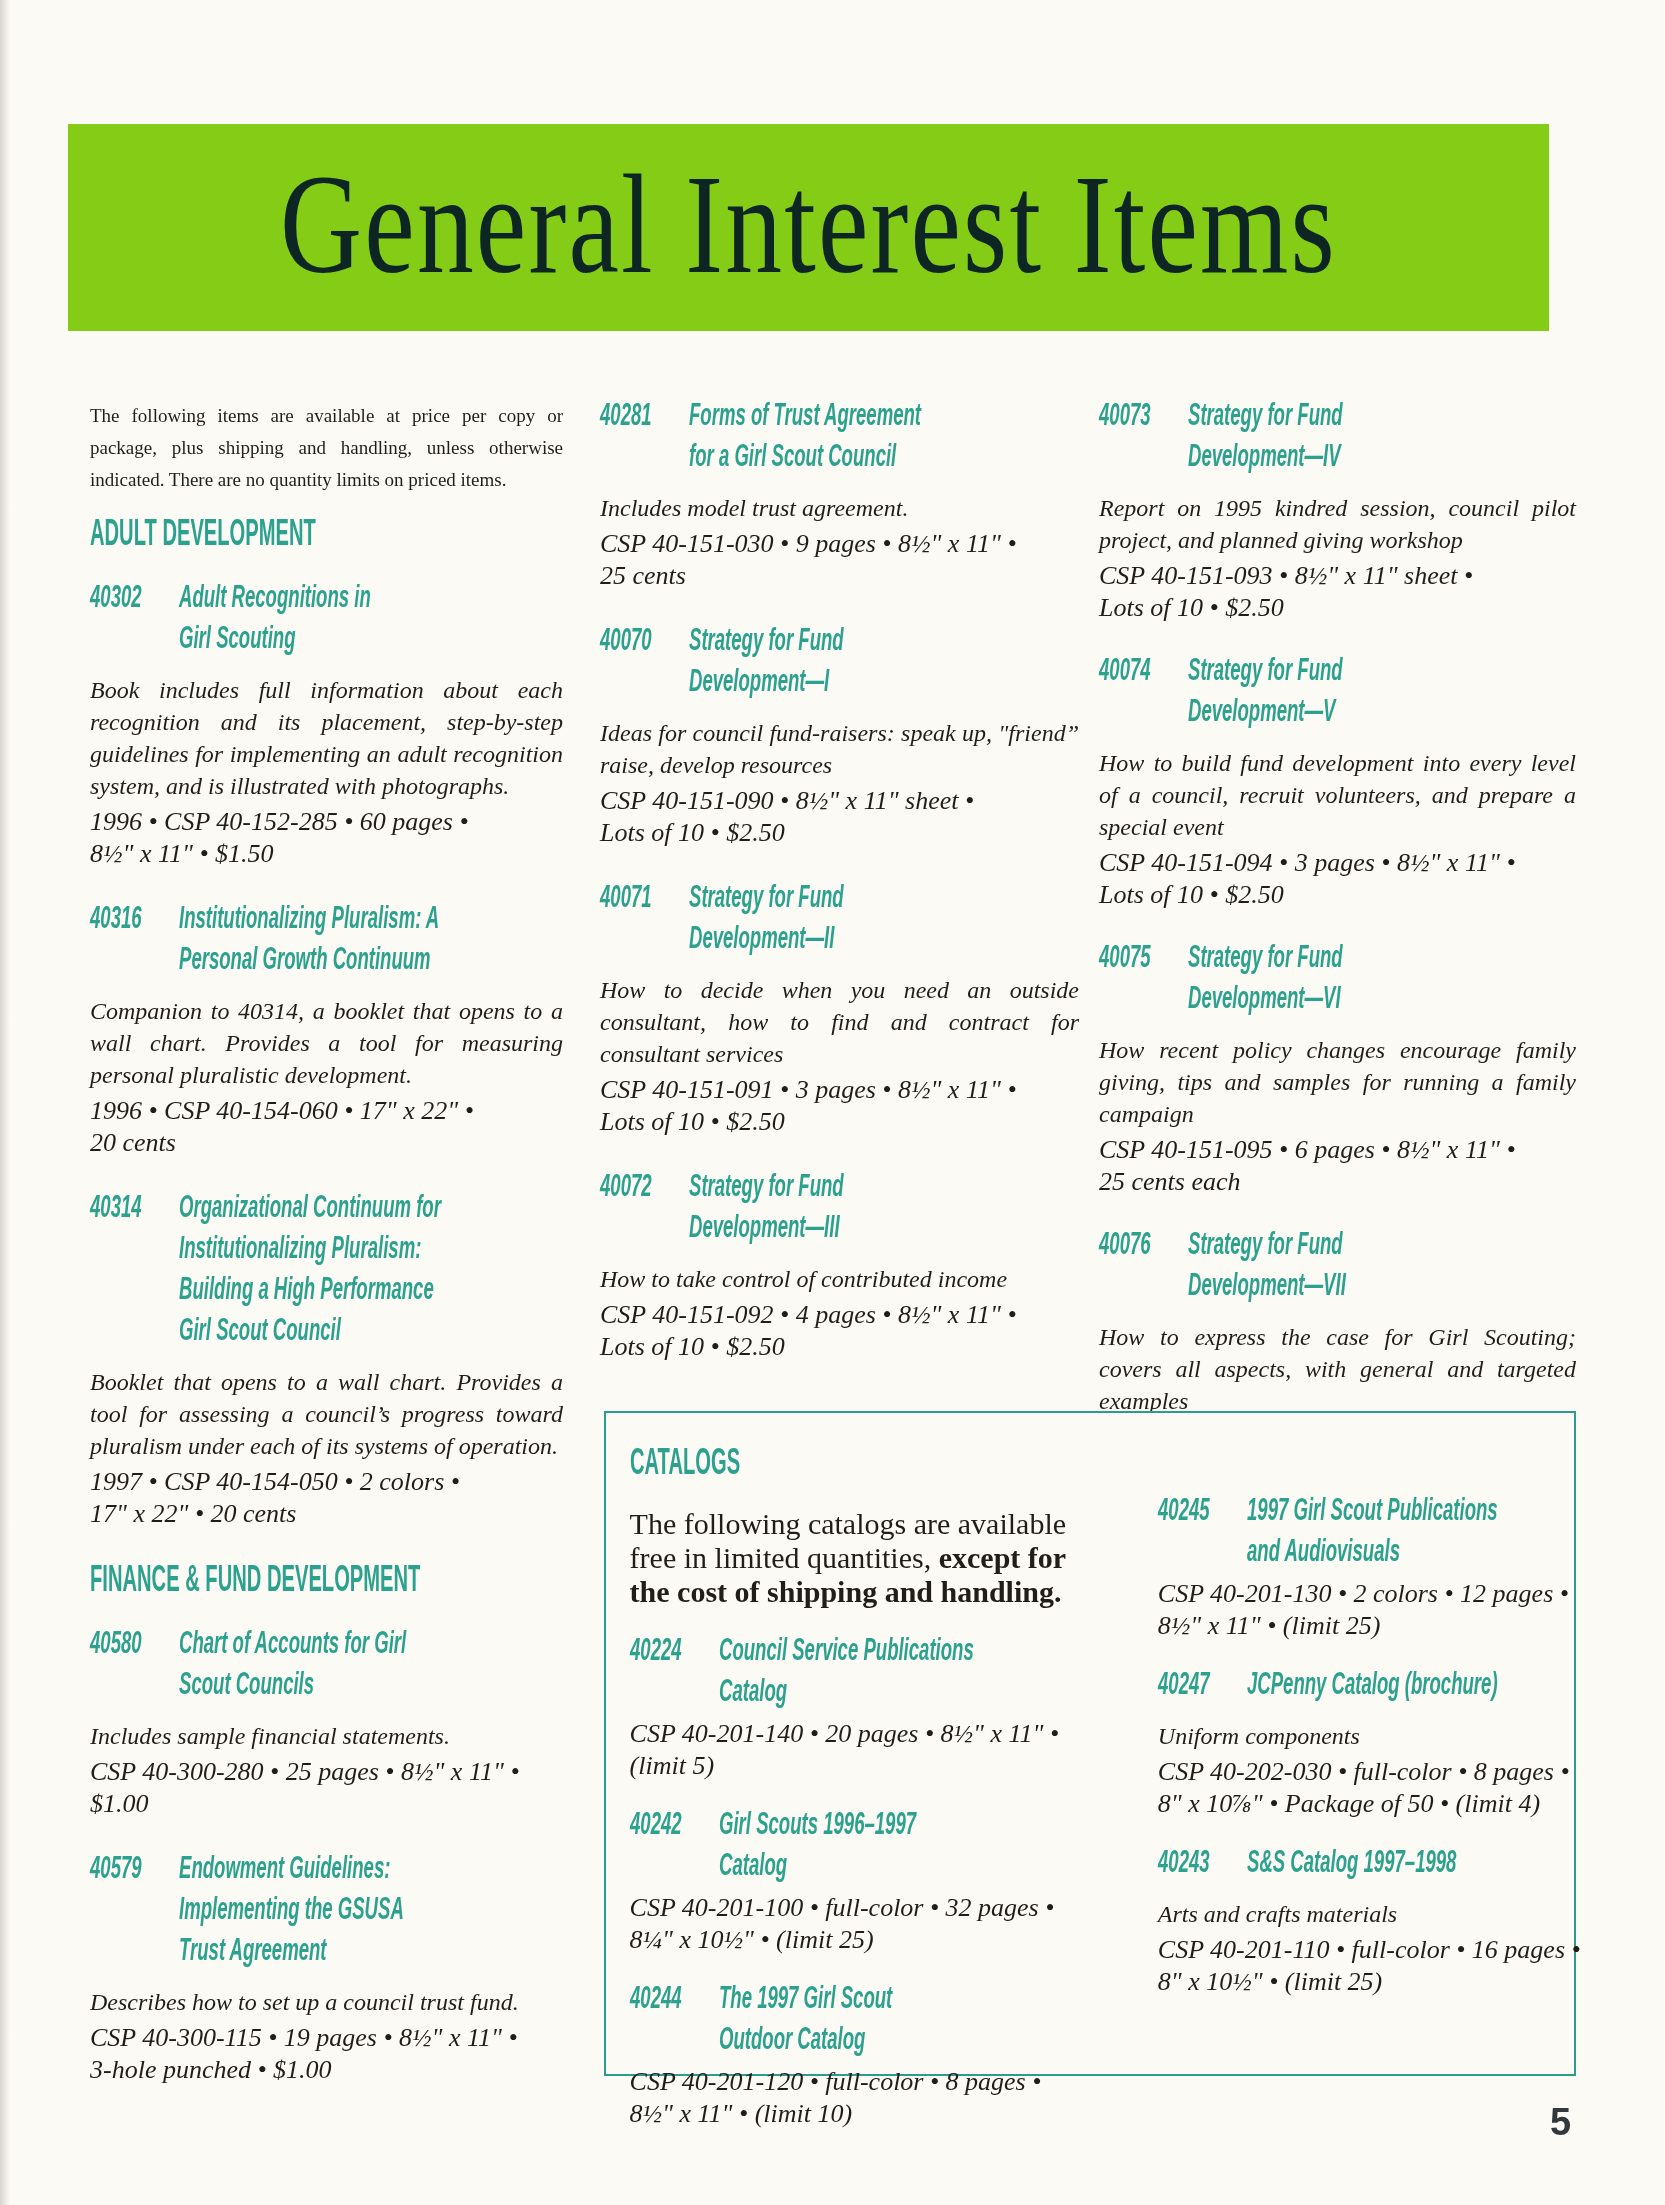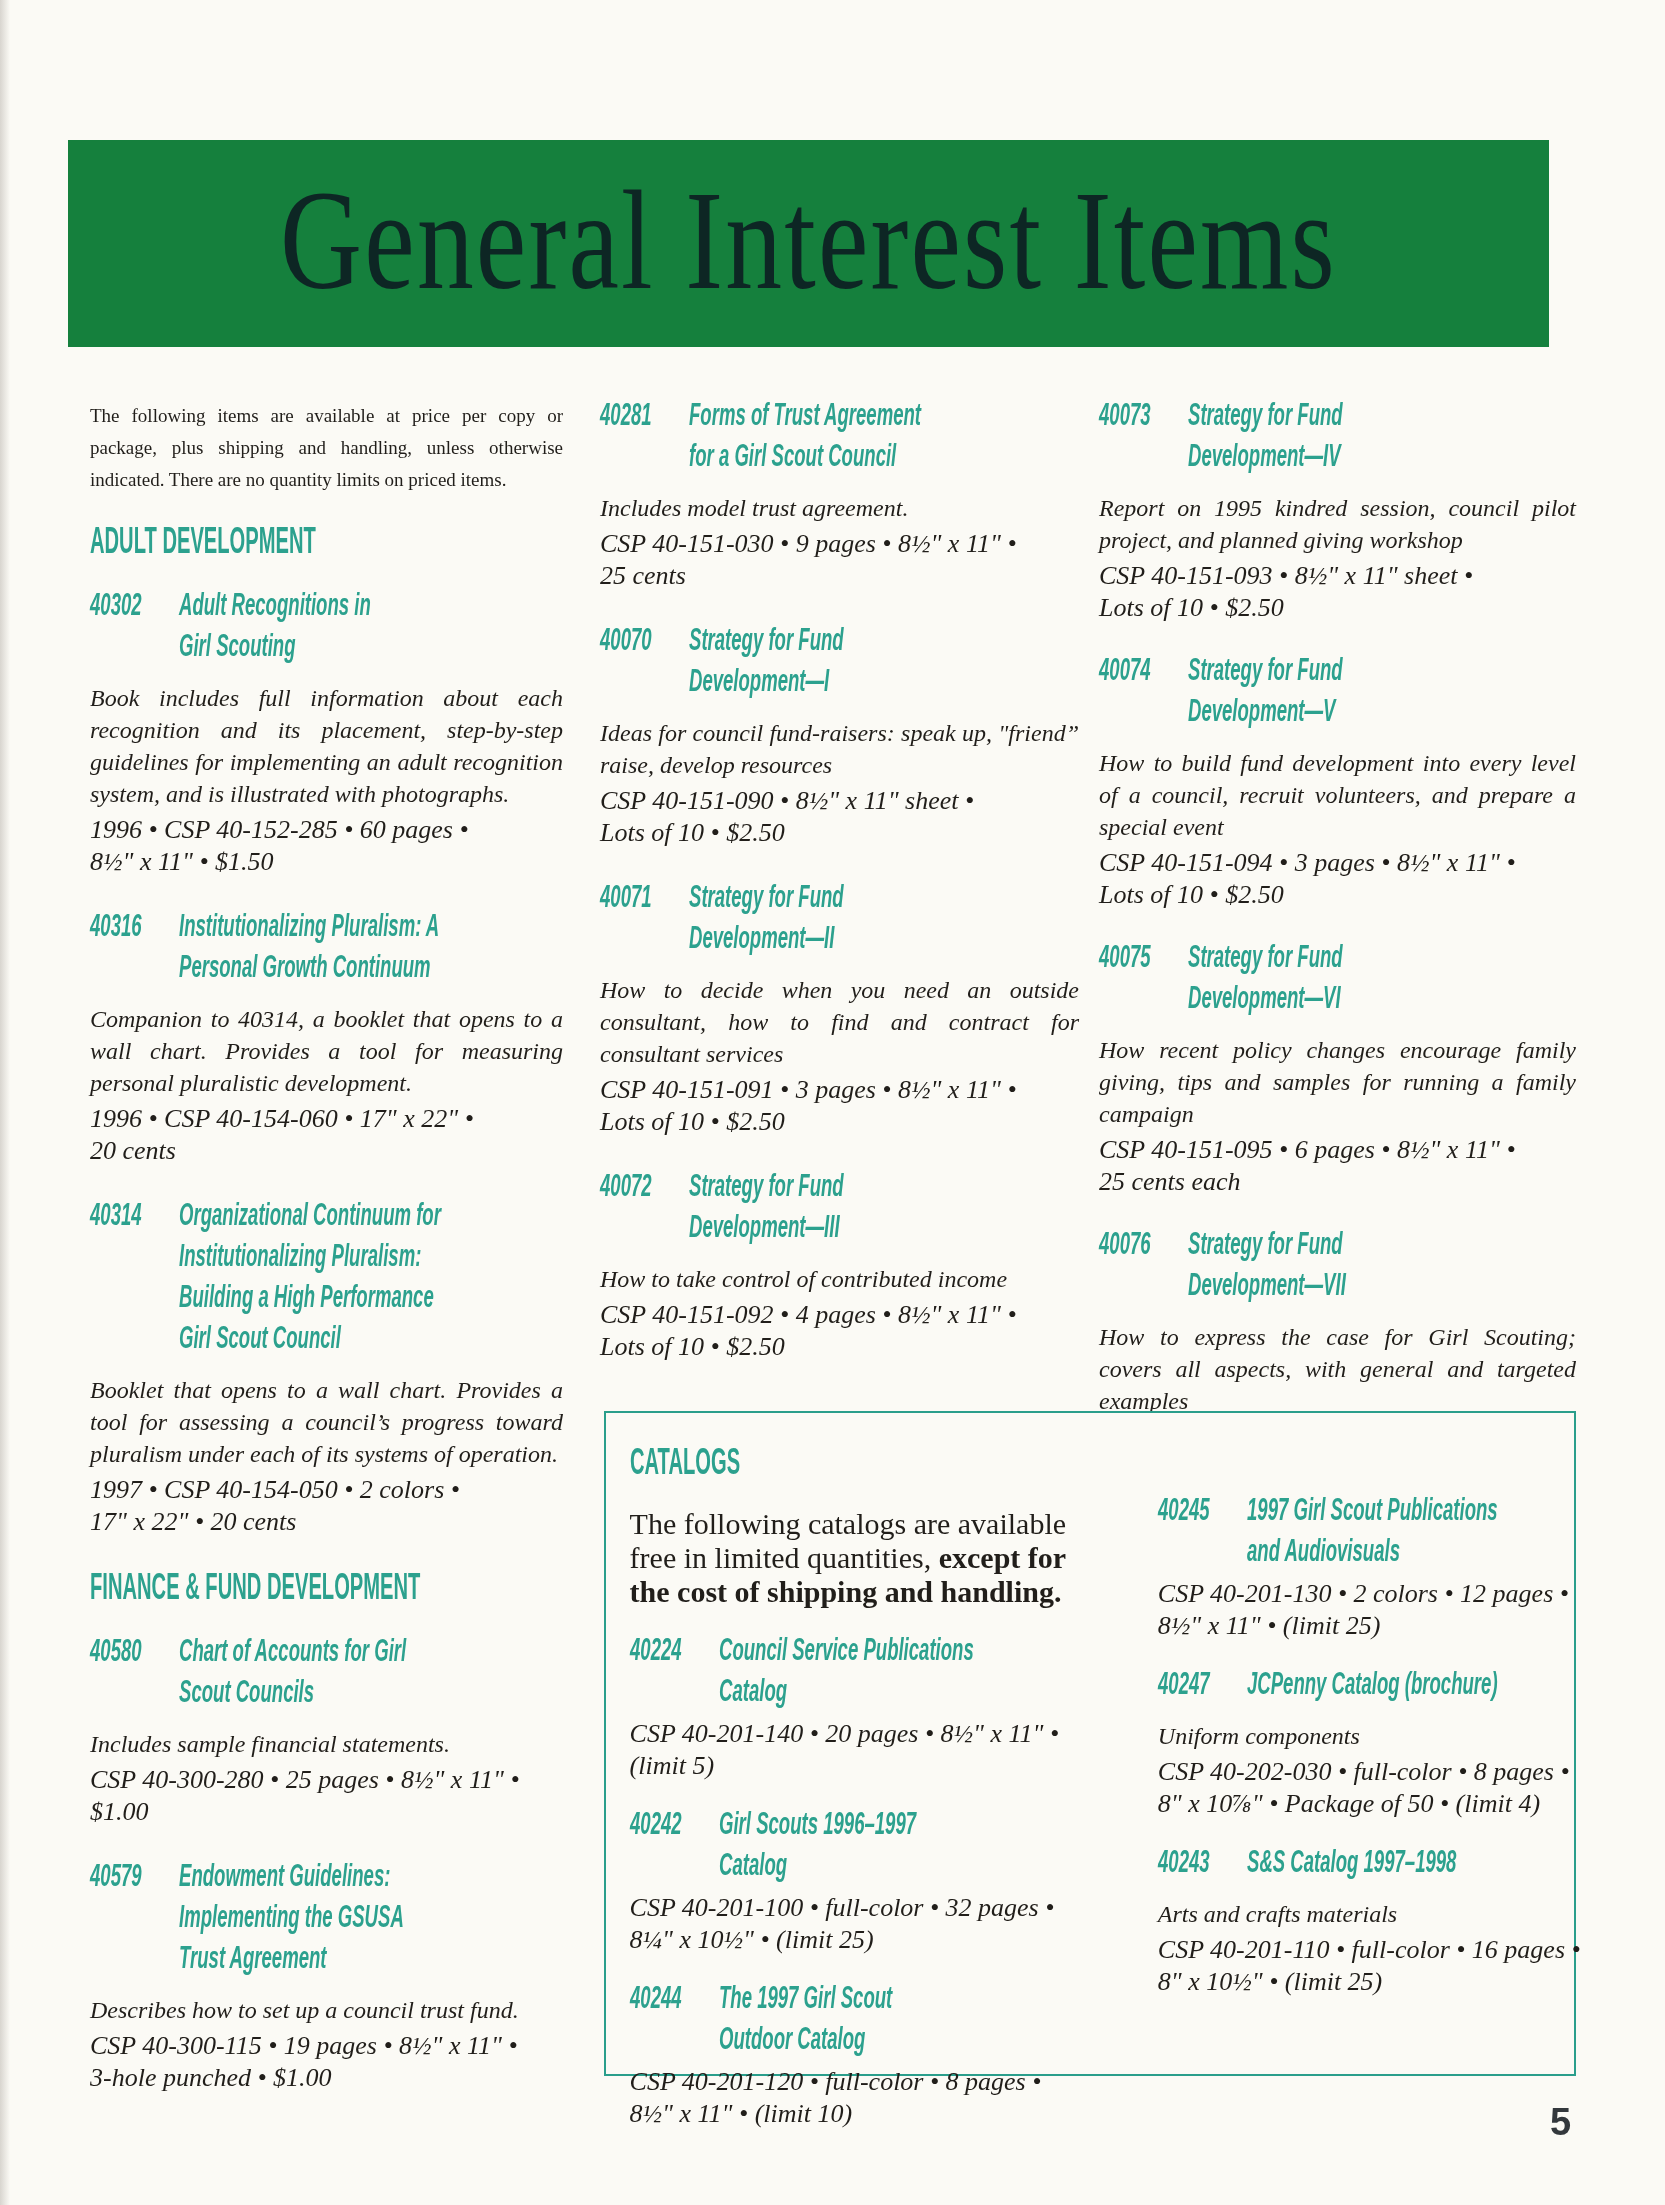--- a/index.html
+++ b/index.html
@@ -5,35 +5,35 @@
   html,body{margin:0;padding:0;}
   body{
     width:1665px;height:2205px;position:relative;overflow:hidden;
     background:#fbfaf5;
     font-family:"Liberation Serif","DejaVu Serif",serif;
     color:#211e1a;
   }
   .scan-edge{position:absolute;left:0;top:0;width:9.5px;height:2205px;
     background:linear-gradient(to right,#d8d5cf,#fbfaf5);}
   
-  .banner{position:absolute;left:68px;top:140px;width:1481px;height:207px;
-    background:#15803d;display:flex;align-items:center;justify-content:center;}
+  .banner{position:absolute;left:68px;top:124px;width:1481px;height:207px;
+    background:#84cc16;display:flex;align-items:center;justify-content:center;}
   .banner-title{font-size:142px;color:#0d2624;white-space:nowrap;
     transform:scaleX(0.8);letter-spacing:2.7px;padding-bottom:6.8px;}
   
   .col{position:absolute;}
   .col1{left:90px;top:400px;width:473px;}
   .col2{left:600px;top:397px;width:479px;}
   .col3{left:1099px;top:397px;width:477px;}
   .intro{font-size:19px;line-height:32px;text-align:justify;}
   
   .cx{display:inline-block;transform:scaleX(0.58);transform-origin:0 50%;
     white-space:nowrap;font-family:"Liberation Sans","DejaVu Sans",sans-serif;
     font-weight:bold;color:#2ca18e;}
-  .sec-head{margin-top:26px;margin-bottom:19px;line-height:38px;}
+  .sec-head{margin-top:18px;margin-bottom:19px;line-height:38px;}
   .sec-head .cx{font-size:36px;transform:scaleX(0.56);line-height:38px;}
   .item{margin-bottom:30px;font-style:italic;}
   .col3 .item{margin-bottom:28px;}
   .head{display:flex;}
   .num{flex:0 0 68px;}
   .head .cx{font-size:32px;line-height:34px;}
   .ttl{flex:1;}
   .tl{line-height:34px;}
   .desc{margin-top:13px;font-size:24px;line-height:32px;text-align:justify;}
   .spec{margin-top:4px;font-size:26px;line-height:32px;}

